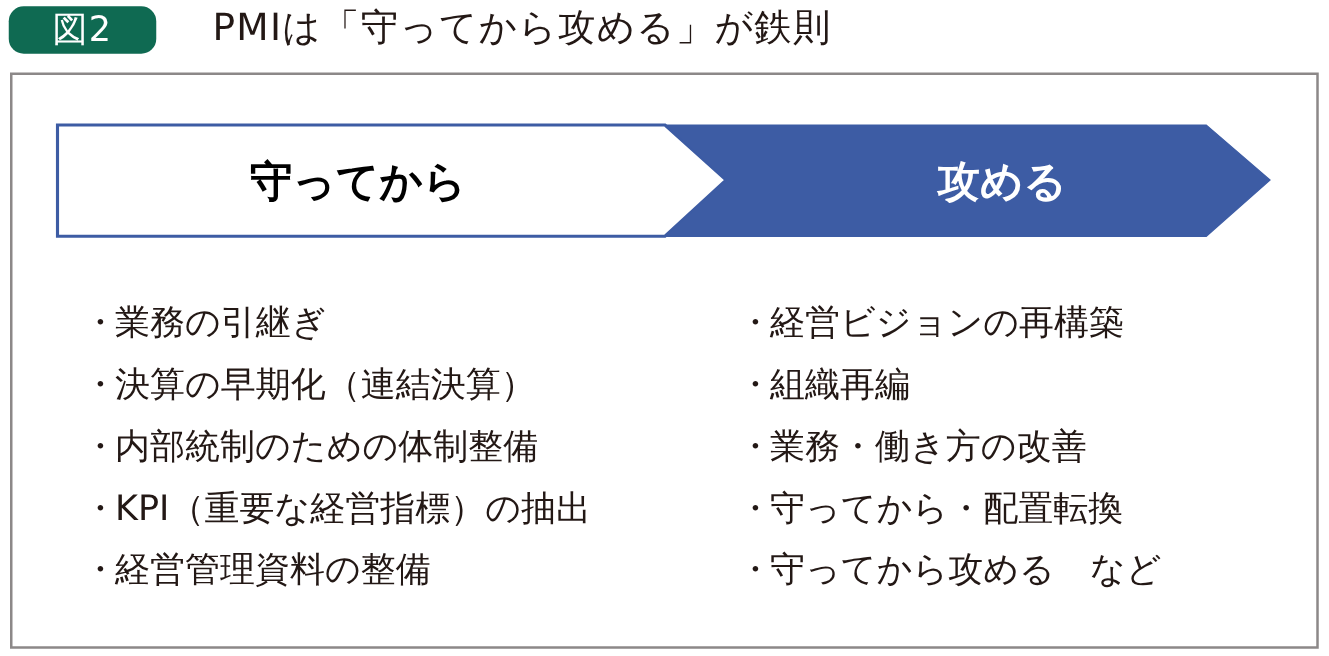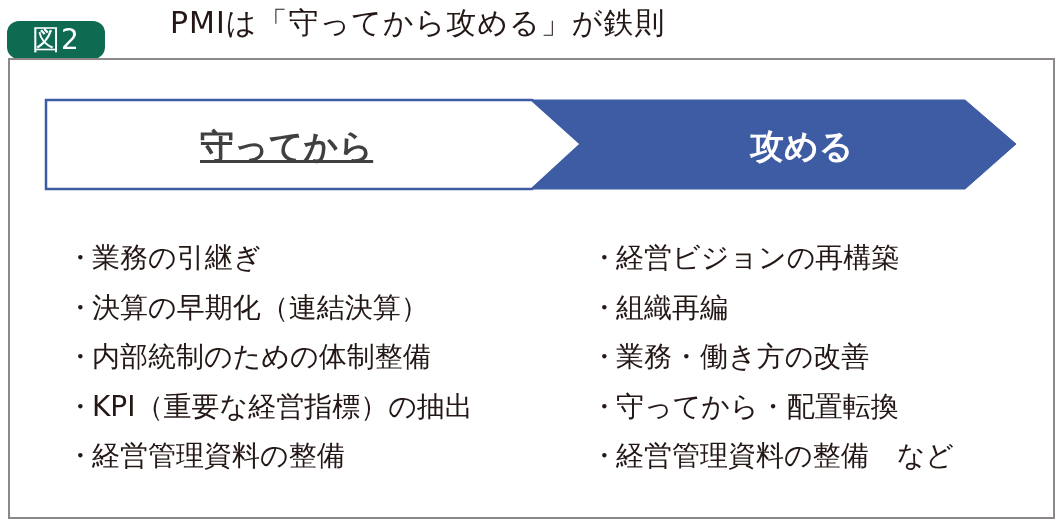--- a/index.html
+++ b/index.html
@@ -1,27 +1,27 @@
 <!DOCTYPE html>
 <html><head>
 <meta charset="utf-8">
 <style>
   html, body { margin: 0; padding: 0; background: #ffffff; }
   body { width: 1063px; height: 525px; position: relative; overflow: hidden;
          font-family: "DejaVu Sans", "Liberation Sans", sans-serif; color: #231815; }
-  .badge { position: absolute; left: 7px; top: 21px; width: 98px; height: 38px;
+  .badge { position: absolute; left: 7px; top: 5px; width: 118px; height: 38px;
            background: #0f6a52; border-radius: 12px; color: #ffffff;
            font-size: 28px; line-height: 38px; text-align: center; letter-spacing: 1px; }
   .title { position: absolute; left: 138px; top: 3px; font-size: 30px; line-height: 40px;
            color: #231815; white-space: nowrap; letter-spacing: 1px; margin-left: 32px; }
   .frame { position: absolute; left: 8px; top: 58px; width: 1043px; height: 457px;
            border: 2px solid #8c8888; box-sizing: content-box; }
   .arrow-svg { position: absolute; left: 0; top: 0; }
   .phase-label { position: absolute; font-size: 34px; line-height: 40px; white-space: nowrap; font-weight: bold; }
-  .phase-defend { left: 200px; top: 126px; color: #404040; text-decoration: underline; }
+  .phase-defend { left: 200px; top: 126px; color: #000000; }
   .phase-attack { left: 727px; top: 126px; color: #ffffff; margin-left: 23px; }
   .list { position: absolute; margin: 0; padding: 0; list-style: none; }
   .list li { font-size: 28px; line-height: 49.5px; white-space: nowrap; color: #231815; display: flex; }
   .list li .bullet { display: inline-block; width: 26px; text-align: center; }
   .list-left { left: 66px; top: 233px; }
   .list-right { left: 590px; top: 233px; }
 </style>
 </head>
 <body>
 
@@ -75,15 +75,15 @@
   <li>
       <span class="bullet">・</span>
       <span>業務・働き方の改善</span>
     </li>
   <li>
       <span class="bullet">・</span>
       <span>守ってから・配置転換</span>
     </li>
   <li>
       <span class="bullet">・</span>
-      <span>経営管理資料の整備　など</span>
+      <span>守ってから攻める　など</span>
     </li>
 </ul>
 
 </body></html>

